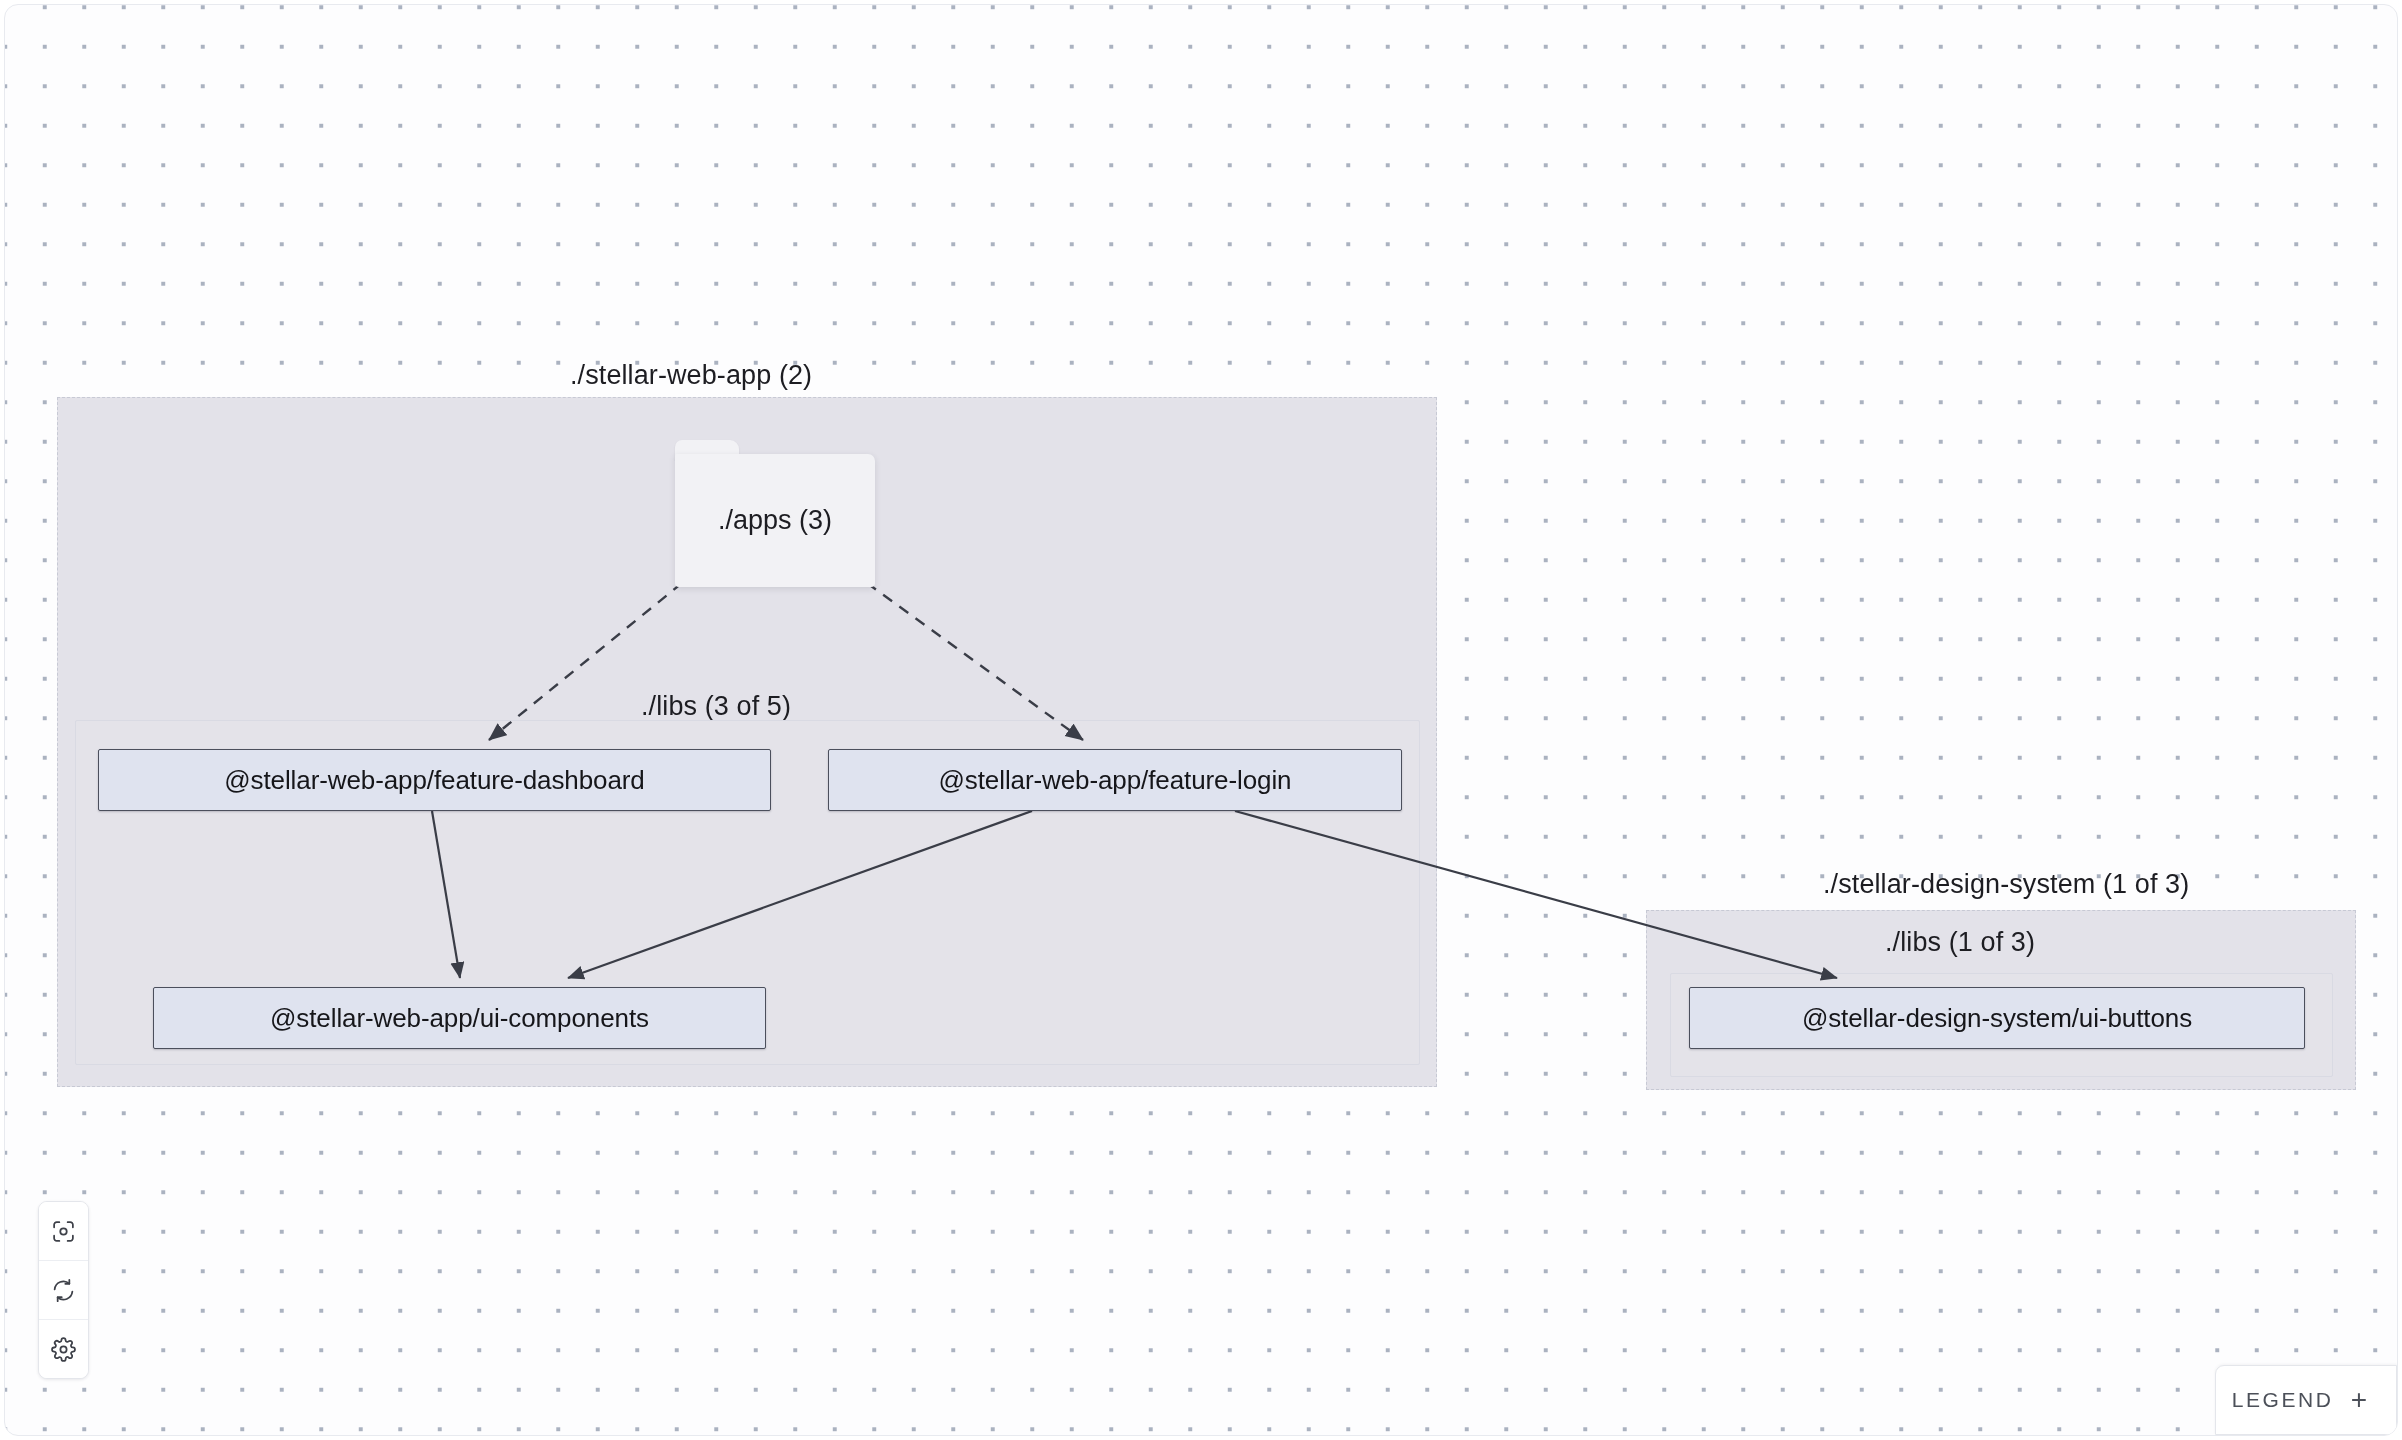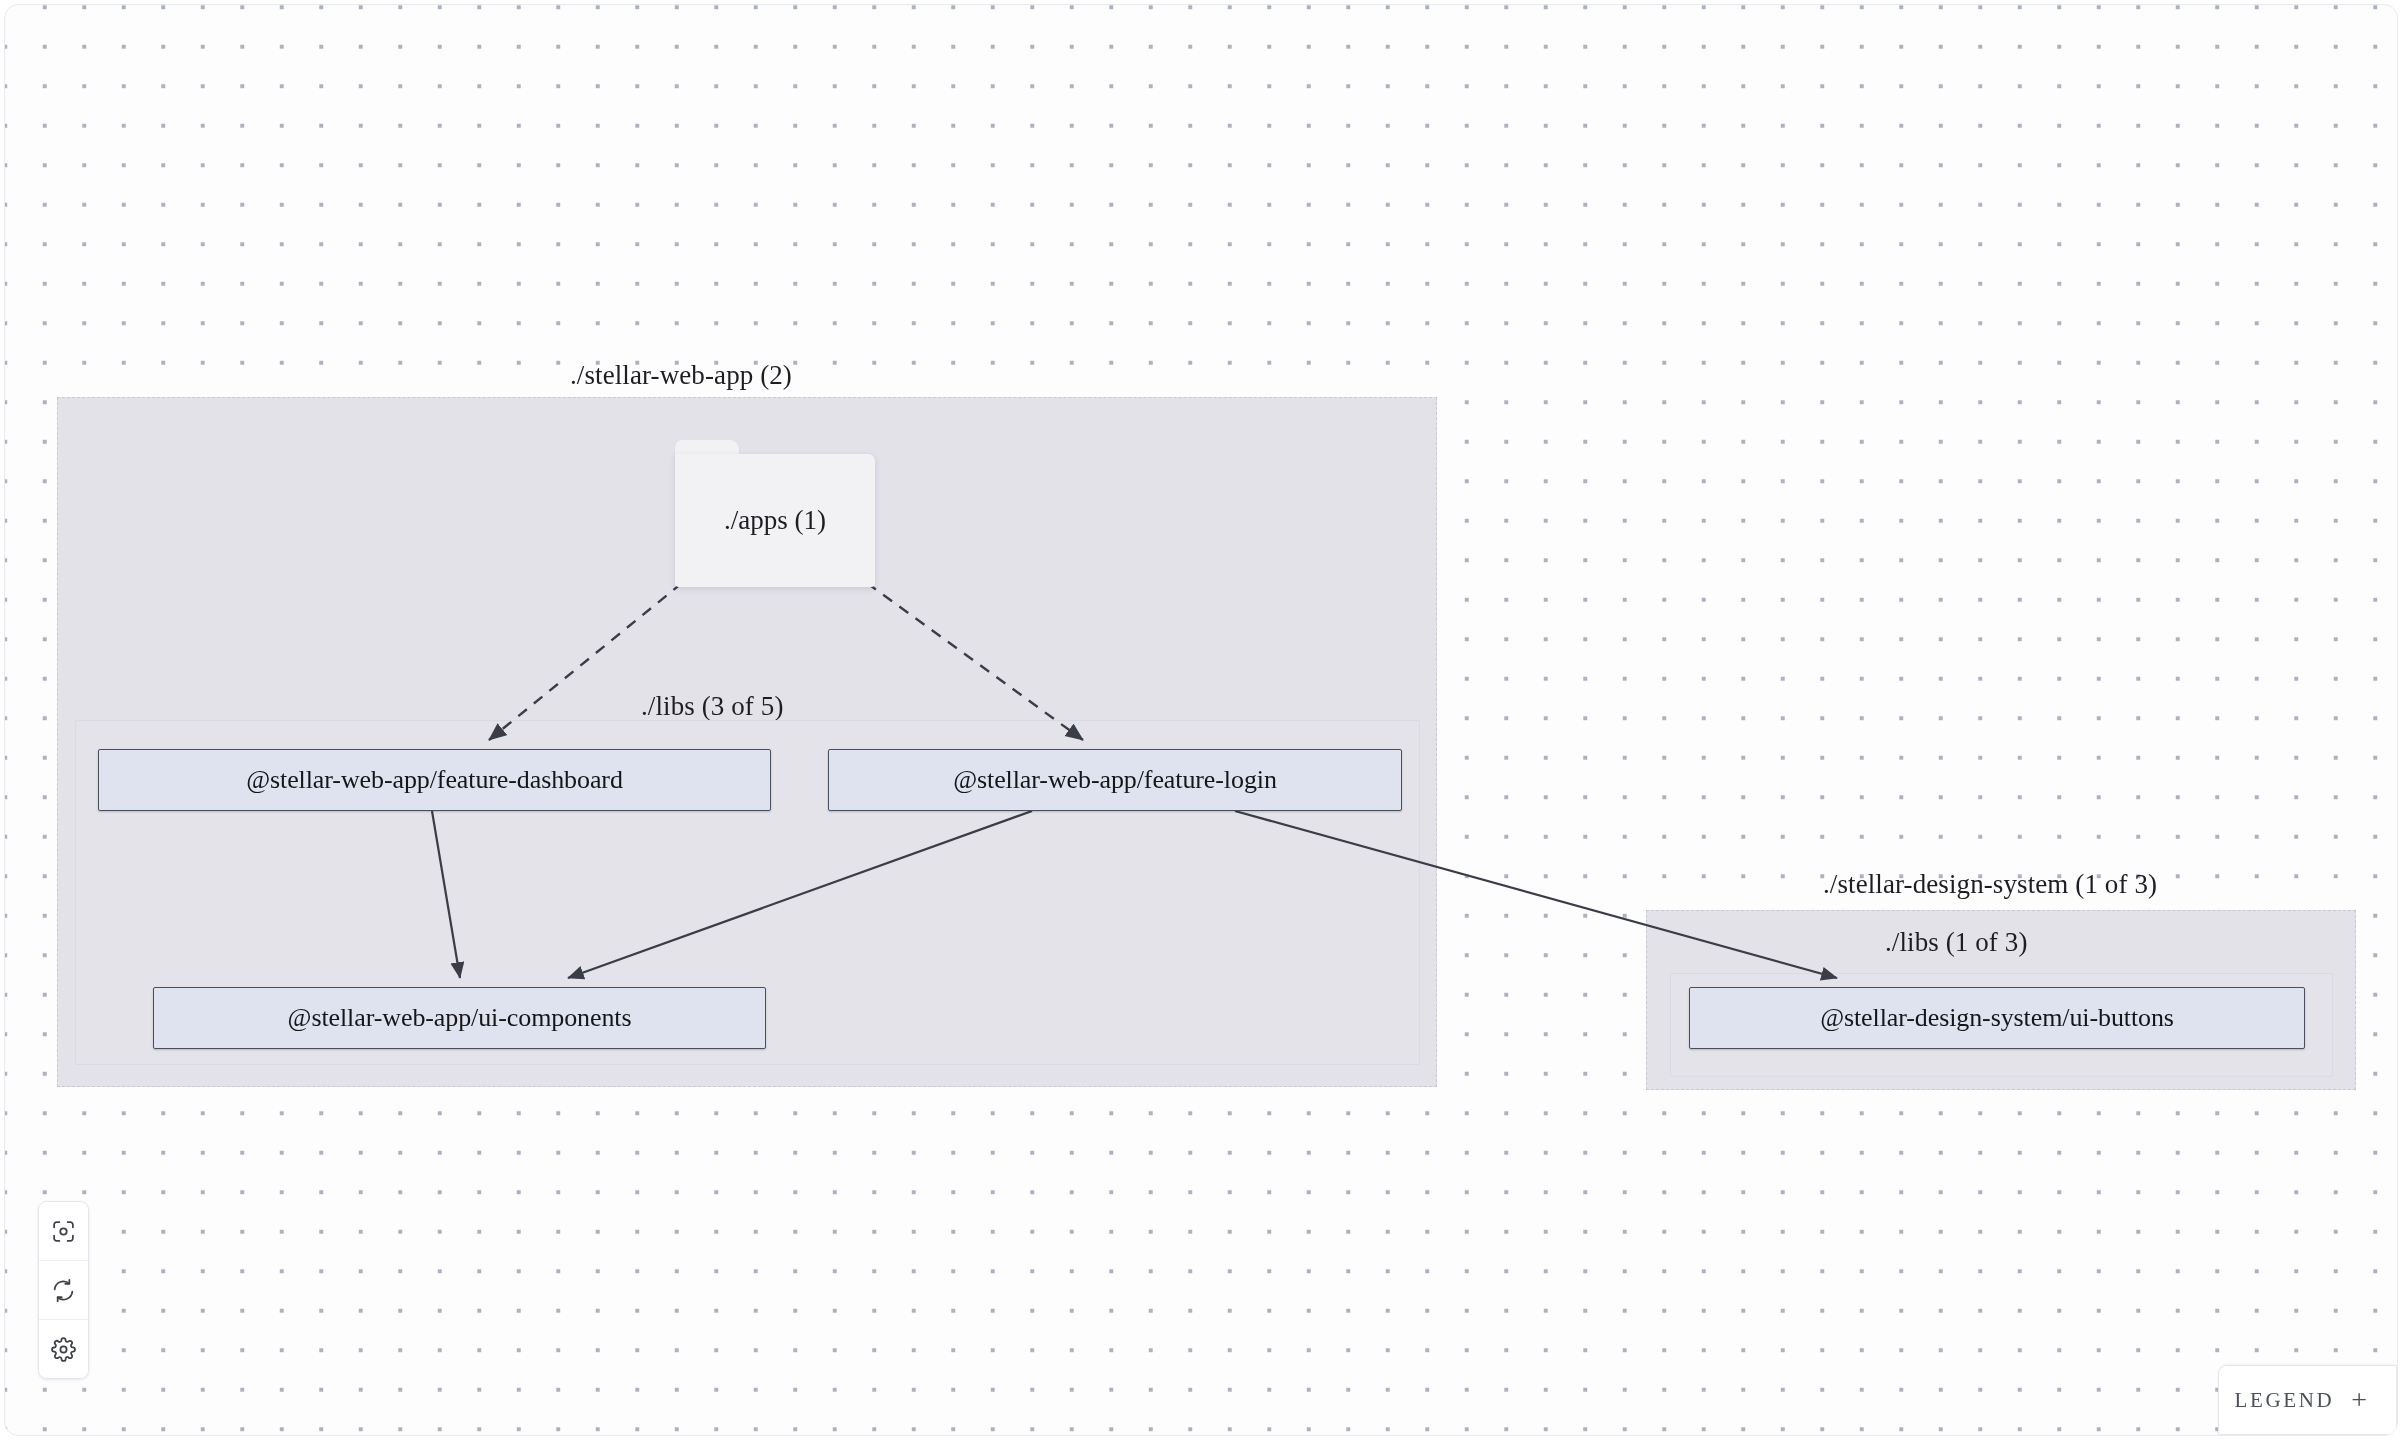--- a/index.html
+++ b/index.html
@@ -28,21 +28,20 @@
     width: 2394px;
     height: 1432px;
     box-sizing: border-box;
     border: 1px solid #e8eaef;
     border-radius: 14px;
     background-color: #fdfdfe;
     background-image: radial-gradient(circle, #aab2c0 2.2px, transparent 2.4px);
     background-size: 39.5px 39.5px;
     background-position: 20px 22px;
     overflow: hidden;
-    font-family: Liberation Serif, serif;
   }
 
   
   .edge-layer {
     position: absolute;
     left: 0;
     top: 0;
     width: 2394px;
     height: 1432px;
     pointer-events: none;
@@ -217,21 +216,21 @@
       <path d="M 427,806 L 455,973" fill="none" stroke="#3a3d47" stroke-width="2.2" marker-end="url(#arrow)"></path>
 
       <path d="M 1027,806 L 563,973" fill="none" stroke="#3a3d47" stroke-width="2.2" marker-end="url(#arrow)"></path>
 
       <path d="M 1230,806 L 1832,973" fill="none" stroke="#3a3d47" stroke-width="2.2" marker-end="url(#arrow)"></path>
     </svg>
 
     <div class="folder-node" style="left:670px; top:435px;">
       <div class="folder-tab"></div>
       <div class="folder-body">
-        <span class="folder-label">./apps (1)</span>
+        <span class="folder-label">./apps (3)</span>
       </div>
     </div>
 
     <div class="lib-node" style="left:93px; top:744px; width:673px;">
       <span class="lib-node-label">@stellar-web-app/feature-dashboard</span>
     </div>
 
     <div class="lib-node" style="left:823px; top:744px; width:574px;">
       <span class="lib-node-label">@stellar-web-app/feature-login</span>
     </div>

